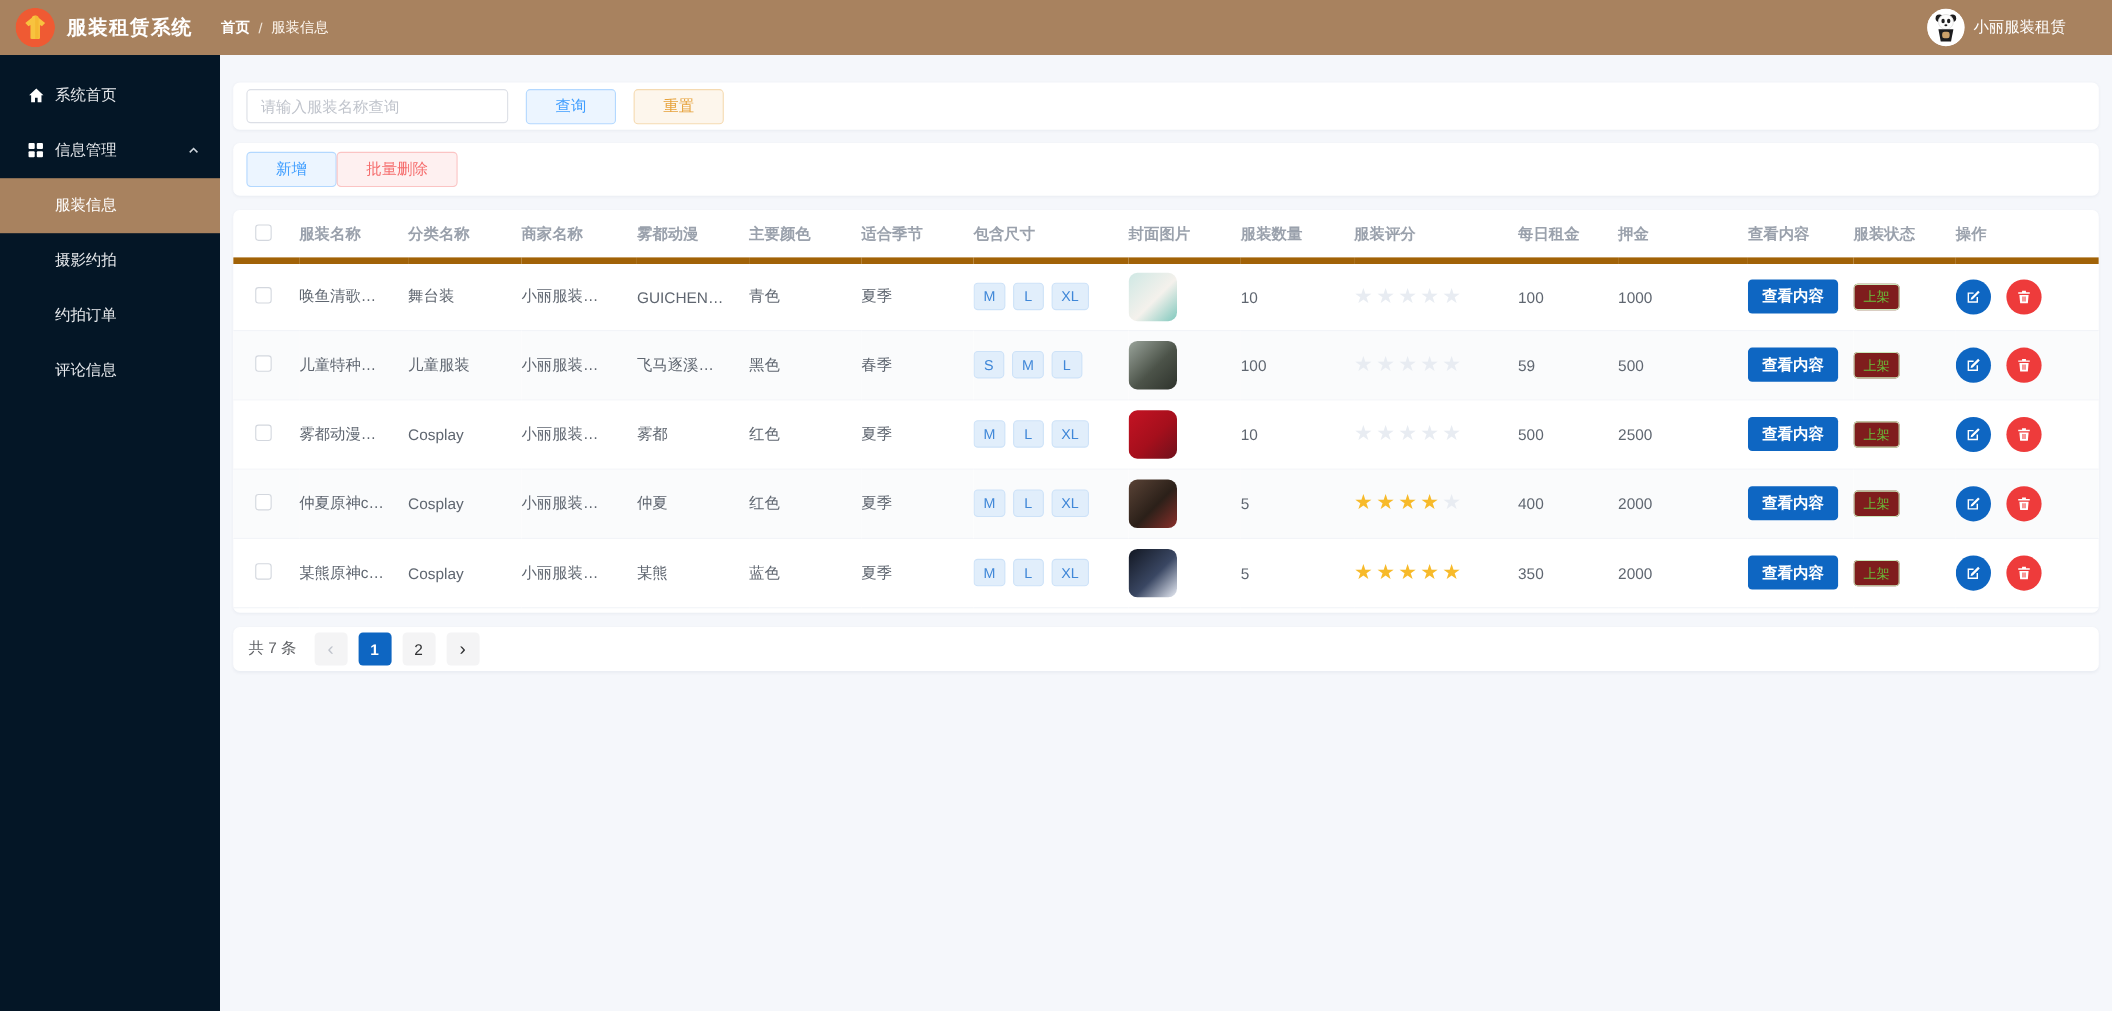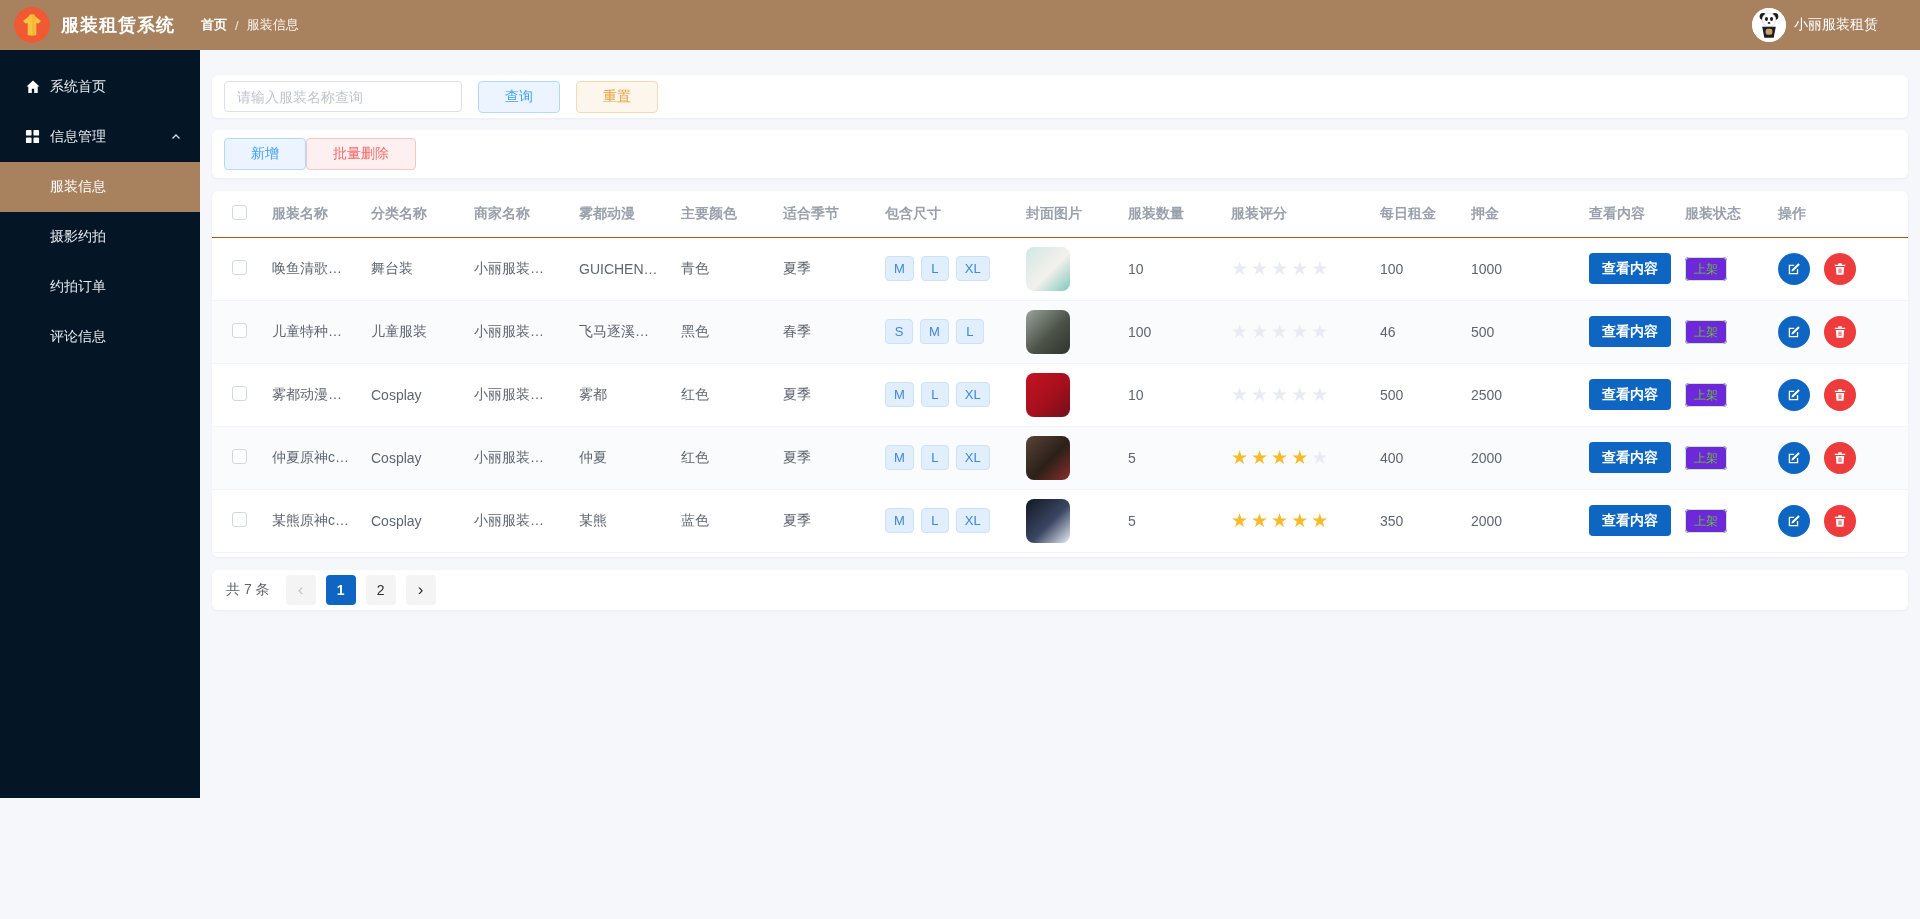--- a/index.html
+++ b/index.html
@@ -13,21 +13,21 @@
   .logo { width:36px; height:36px; border-radius:50%; overflow:hidden; flex:0 0 36px; }
   .app-title { color:#fff; font-size:18px; font-weight:bold; margin-left:11px; letter-spacing:1px; }
   .breadcrumb { margin-left:26px; display:flex; align-items:center; gap:8px; color:#fff; font-size:13px; }
   .breadcrumb .bc-home { font-weight:bold; cursor:pointer; }
   .breadcrumb .bc-sep { color:#f3e9dd; }
   .breadcrumb .bc-cur { color:#fdf6ee; }
   .header-right { display:flex; align-items:center; gap:8px; color:#fff; font-size:14px; cursor:pointer; }
   .avatar { width:34px; height:34px; border-radius:50%; background:#fff; overflow:hidden; flex:0 0 34px; }
 
   
-  .sidebar { position:fixed; top:50px; left:0; width:200px; height:748px; background:#041626; padding-top:12px; }
+  .sidebar { position:fixed; top:50px; left:0; width:200px; height:869px; background:#041626; padding-top:12px; }
   .side-item { height:50px; display:flex; align-items:center; color:#e8eaed; font-size:14px; cursor:pointer; position:relative; }
   .side-item .s-icon { width:16px; height:16px; margin-left:25px; margin-right:9px; display:inline-flex; }
   .side-item.parent .chev { position:absolute; right:18px; top:18px; }
   .side-item.child { padding-left:50px; }
   .side-item.active { background:#a8825f; color:#fff; }
 
   
   .main { margin-left:200px; height:869px; margin-top:50px; padding:25px 12px 0 12px; background:#f5f7fb; }
   .card { background:#fff; border-radius:6px; box-shadow:0 1px 3px rgba(20,40,80,.05); }
 
@@ -40,40 +40,40 @@
   .btn-blue-soft   { background:#ecf5ff; border:1px solid #b3d8ff; color:#409eff; }
   .btn-warn-soft   { background:#fdf6ec; border:1px solid #f5dab1; color:#e6a23c; }
   .btn-danger-soft { background:#fef0f0; border:1px solid #fbc4c4; color:#f56c6c; }
 
   .toolbar-card { height:48px; margin-top:12px; display:flex; align-items:center; padding:0 12px; }
 
   
   .table-card { margin-top:13px; padding:0 0 4px 0; overflow:hidden; }
   table { width:100%; border-collapse:collapse; table-layout:fixed; }
   thead tr { height:46px; }
-  th { text-align:left; font-size:14px; color:#9aa1ac; font-weight:bold; border-bottom:1px solid #a16207; padding-right:6px; }
+  th { text-align:left; font-size:14px; color:#9aa1ac; font-weight:bold; border-bottom:6px solid #a16207; padding-right:6px; }
   tbody tr { height:63px; border-bottom:1px solid #f2f4f8; }
   tbody tr.striped { background:#fafbfc; }
   td { text-align:left; padding-right:6px; font-size:14px; color:#5f6670; overflow:hidden; white-space:nowrap; }
   .col-check { padding-left:20px; }
   .checkbox { width:15px; height:15px; border:1px solid #d3d7de; border-radius:3px; background:#fff; display:inline-block; cursor:pointer; }
 
   .sizes { display:inline-flex; gap:7px; }
   .size-tag { background:#e1eefb; border:1px solid #cde2f8; color:#3f87d8; border-radius:4px;
               font-size:13px; padding:4px 8px; min-width:28px; text-align:center; }
 
   .cover { width:44px; height:44px; border-radius:8px; display:inline-block; vertical-align:middle; cursor:pointer; }
 
   .stars { display:inline-flex; gap:3px; }
   .star { font-size:19px; color:#e8ecf2; line-height:1; }
   .star.filled { color:#f7ba2a; }
 
   .btn-view { background:#0e66c2; color:#fff; border:none; border-radius:4px; height:31px; padding:0 13px;
               font-size:14px; font-weight:bold; cursor:pointer; font-family:inherit; }
-  .status-tag { background:#6d28d9; border:1px solid #cbe8bb; color:#67c23a; border-radius:4px;
+  .status-tag { background:#7f1d1d; border:1px solid #cbe8bb; color:#67c23a; border-radius:4px;
                 font-size:12px; padding:4px 8px; }
 
   .ops { white-space:nowrap; }
   .op-btn { width:32px; height:32px; border-radius:50%; border:none; cursor:pointer;
             display:inline-flex; align-items:center; justify-content:center; margin-right:10px; }
   .op-edit { background:#0e66c2; }
   .op-delete { background:#ee3b3b; }
 
   
   .pagination-card { margin-top:13px; height:40px; display:flex; align-items:center; gap:10px; padding:0 14px; }
@@ -273,21 +273,21 @@
               </span></td>
     <td><span class="cover" style="background: linear-gradient(135deg, rgb(154, 164, 155) 0%, rgb(76, 83, 73) 55%, rgb(46, 51, 44) 100%);"></span></td>
     <td>100</td>
     <td><span class="stars">
                 <span class="star">★</span>
                 <span class="star">★</span>
                 <span class="star">★</span>
                 <span class="star">★</span>
                 <span class="star">★</span>
               </span></td>
-    <td>46</td>
+    <td>59</td>
     <td>500</td>
     <td><button class="btn-view">查看内容</button></td>
     <td><span class="status-tag">上架</span></td>
     <td class="ops">
       <button class="op-btn op-edit">
         <svg viewBox="0 0 16 16" width="14" height="14">
           <path fill="#fff" d="M12.9 1.4l1.7 1.7-7.3 7.3-2.2.5.5-2.2zM2 3.2h6.2v1.5H3.5v7.8h7.8V8h1.5v6H2z"></path>
         </svg>
       </button>
       <button class="op-btn op-delete">

